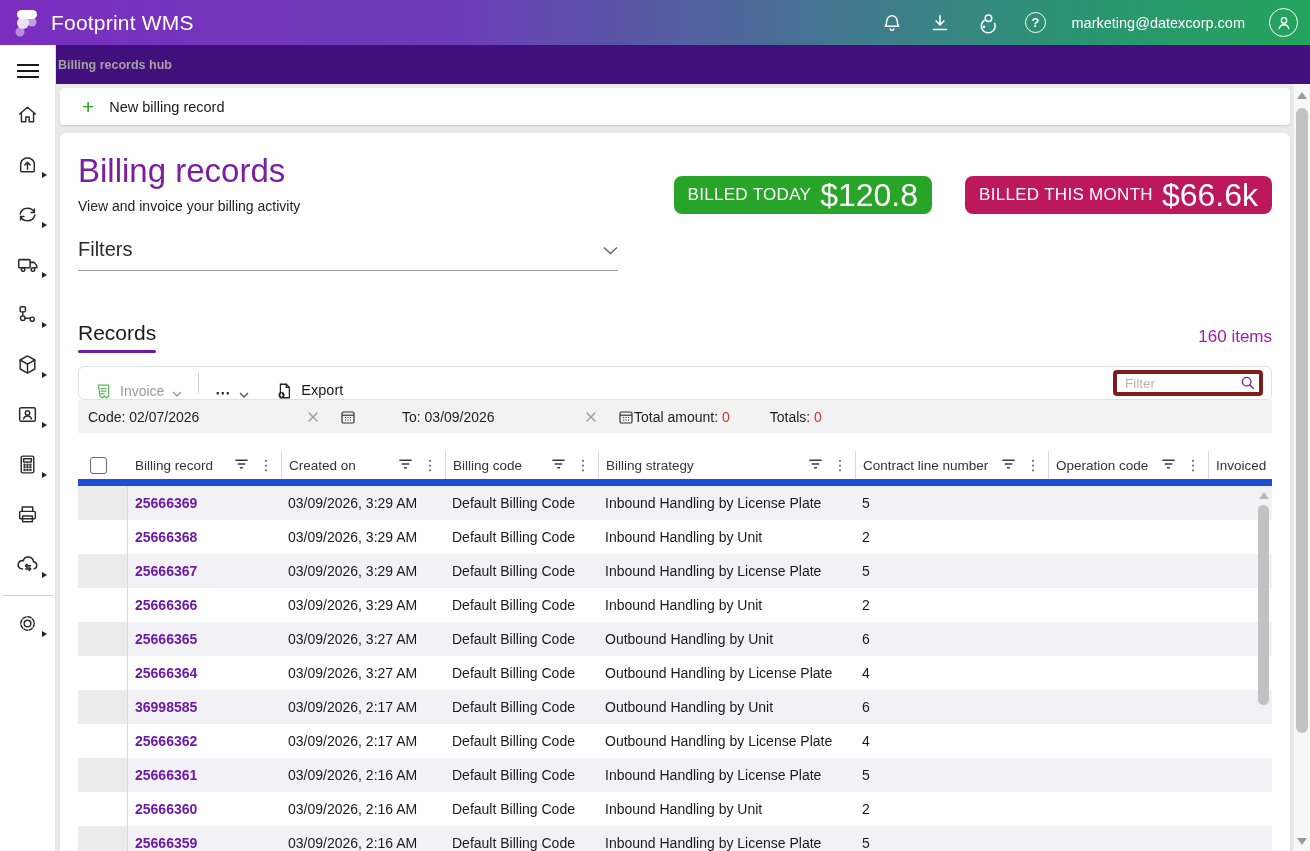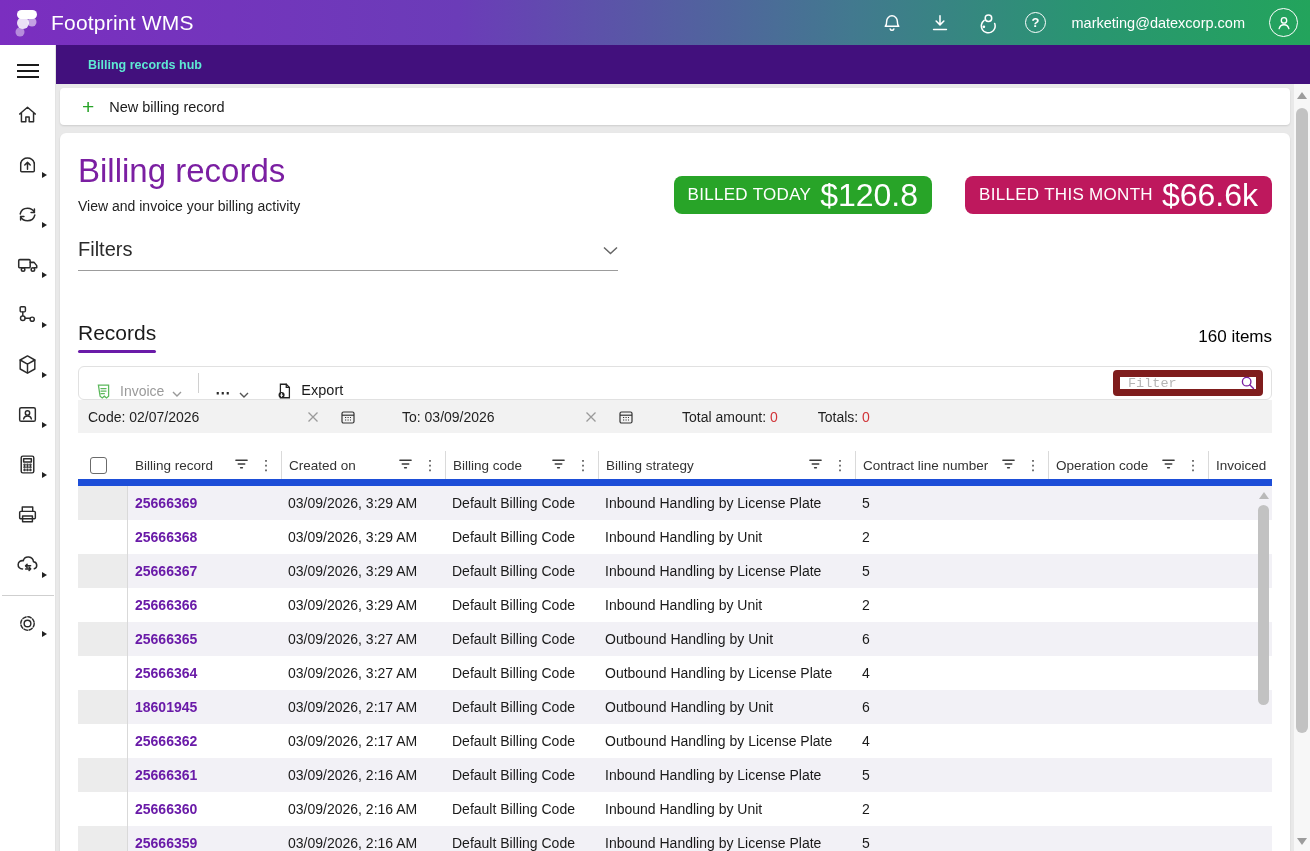--- a/index.html
+++ b/index.html
@@ -15,21 +15,21 @@
   .appbar-right { margin-left:auto; display:flex; align-items:center; gap:24px; padding-right:12px; }
   .topicon { width:24px; height:24px; display:flex; align-items:center; justify-content:center; cursor:pointer; }
   .help-circle { width:21px; height:21px; border:1.6px solid #fff; border-radius:50%;
     display:flex; align-items:center; justify-content:center; font-size:13px; font-weight:bold; }
   .user-email { font-size:14.5px; }
   .avatar-circle { width:29px; height:29px; border:1.6px solid #fff; border-radius:50%;
     display:flex; align-items:center; justify-content:center; }
 
   
   .hubbar { position:absolute; left:56px; top:45px; width:1254px; height:39px; background:#42107d;
-    color:#5eead4; display:flex; align-items:center; padding-left:32px; z-index:20; }
+    color:#a3a3a3; display:flex; align-items:center; padding-left:2px; z-index:20; }
   .hub-title { font-size:12.5px; font-weight:bold; }
 
   
   .sidebar { position:absolute; left:0; top:45px; width:56px; height:806px; background:#fff;
     border-right:1px solid #e3e3e3; z-index:25; display:flex; flex-direction:column; align-items:center; }
   .hamburger { width:56px; height:40px; display:flex; flex-direction:column; gap:4px;
     align-items:center; justify-content:center; cursor:pointer; margin-top:6px; }
   .hamburger i { display:block; width:22px; height:2px; background:#1a1a1a; }
   .nav-item { width:56px; height:50px; display:flex; align-items:center; justify-content:center;
     position:relative; cursor:pointer; }
@@ -62,45 +62,45 @@
   .badge-value { font-size:32px; font-weight:400; }
 
   .filters-bar { margin-top:24px; width:540px; display:flex; align-items:center;
     justify-content:space-between; border-bottom:1px solid #9c9c9c; padding-bottom:9px; cursor:pointer; }
   .filters-label { font-size:20px; color:#2b2b2b; }
 
   .records-row { margin-top:50px; display:flex; align-items:flex-end; }
   .records-tab { font-size:21px; color:#1a1a1a; padding-bottom:8px; position:relative; cursor:pointer; }
   .records-tab::after { content:""; position:absolute; left:0; bottom:0; width:100%; height:3px;
     background:#6a1ba8; border-radius:2px; }
-  .items-count { margin-left:auto; font-size:17px; color:#000000; padding-bottom:6px; }
+  .items-count { margin-left:auto; font-size:17px; color:#a21caf; padding-bottom:6px; }
 
   .grid-toolbar { margin-top:13px; height:34px; border:1px solid #e1e1e1; border-radius:6px;
     display:flex; align-items:center; padding:0 8px 0 16px; background:#fff; }
   .tb-group { display:flex; align-items:flex-start; gap:8px; cursor:pointer;margin-top:20px; }
   .invoice-label { font-size:14px; color:#9a9a9a; }
   .tb-div { width:1px; height:20px; background:#d0d0d0; margin:0 16px; }
   .more-label { font-size:15px; color:#2b2b2b; letter-spacing:1px; font-weight:bold; }
   .export-group { margin-left:26px; }
   .export-label { font-size:14.5px; color:#1a1a1a; }
   .filter-box { margin-left:auto; position:relative; width:150px; height:26px; }
-  .filter-box input { width:100%; height:100%; border:7px solid #7f1d1d; border-radius:4px;
-    padding:0 28px 0 8px; font-size:13.5px; color:#333; font-family:Liberation Mono, monospace; }
+  .filter-box input { width:100%; height:100%; border:4px solid #7f1d1d; border-radius:4px;
+    padding:0 28px 0 8px; font-size:13.5px; color:#333; font-family:Liberation Sans, sans-serif; }
   .filter-box input::placeholder { color:#b5b5b5; }
   .filter-search-ic { position:absolute; right:7px; top:5px; }
 
   .date-band { height:33px; background:#f2f2f2; display:flex; align-items:center; font-size:14px;
     color:#1f1f1f; padding-left:10px; }
   .d-text { white-space:nowrap; }
   .from-text { width:218px; }
   .to-text { width:182px; }
   .x-btn, .cal-btn { cursor:pointer; display:flex; align-items:center; }
   .gap20 { width:20px; }
   .red-val { color:#d13438; }
-  .amount-group { margin-left:48px; white-space:nowrap; }
+  .amount-group { white-space:nowrap; }
   .totals-group { margin-left:40px; white-space:nowrap; }
 
   
   .tbl { margin-top:18px; position:relative; }
   .tbl-grid { display:grid; grid-template-columns:50px 153px 164px 153px 257px 193px 160px 1fr; }
   .tbl-head { height:35px; border-bottom:7px solid #1d4ed8; }
   .hcell { display:flex; align-items:center; font-size:13.5px; color:#333; gap:7px;
     padding-left:7px; position:relative; overflow:hidden; white-space:nowrap; }
   .hcell + .hcell { border-left:1px solid #dadada; }
   .cb-hcell { display:flex; align-items:center; justify-content:flex-start; padding-left:12px; }
@@ -587,21 +587,21 @@
     <div class="cell">Default Billing Code</div>
     <div class="cell">Outbound Handling by License Plate</div>
     <div class="cell">4</div>
     <div class="cell"></div>
     <div class="cell"></div>
   </div>
 
   <div class="tbl-grid trow striped">
     <div class="cell cb-cell"></div>
     <div class="cell">
-              <span class="rec-link">18601945</span>
+              <span class="rec-link">36998585</span>
             </div>
     <div class="cell">03/09/2026, 2:17 AM</div>
     <div class="cell">Default Billing Code</div>
     <div class="cell">Outbound Handling by Unit</div>
     <div class="cell">6</div>
     <div class="cell"></div>
     <div class="cell"></div>
   </div>
 
   <div class="tbl-grid trow">

